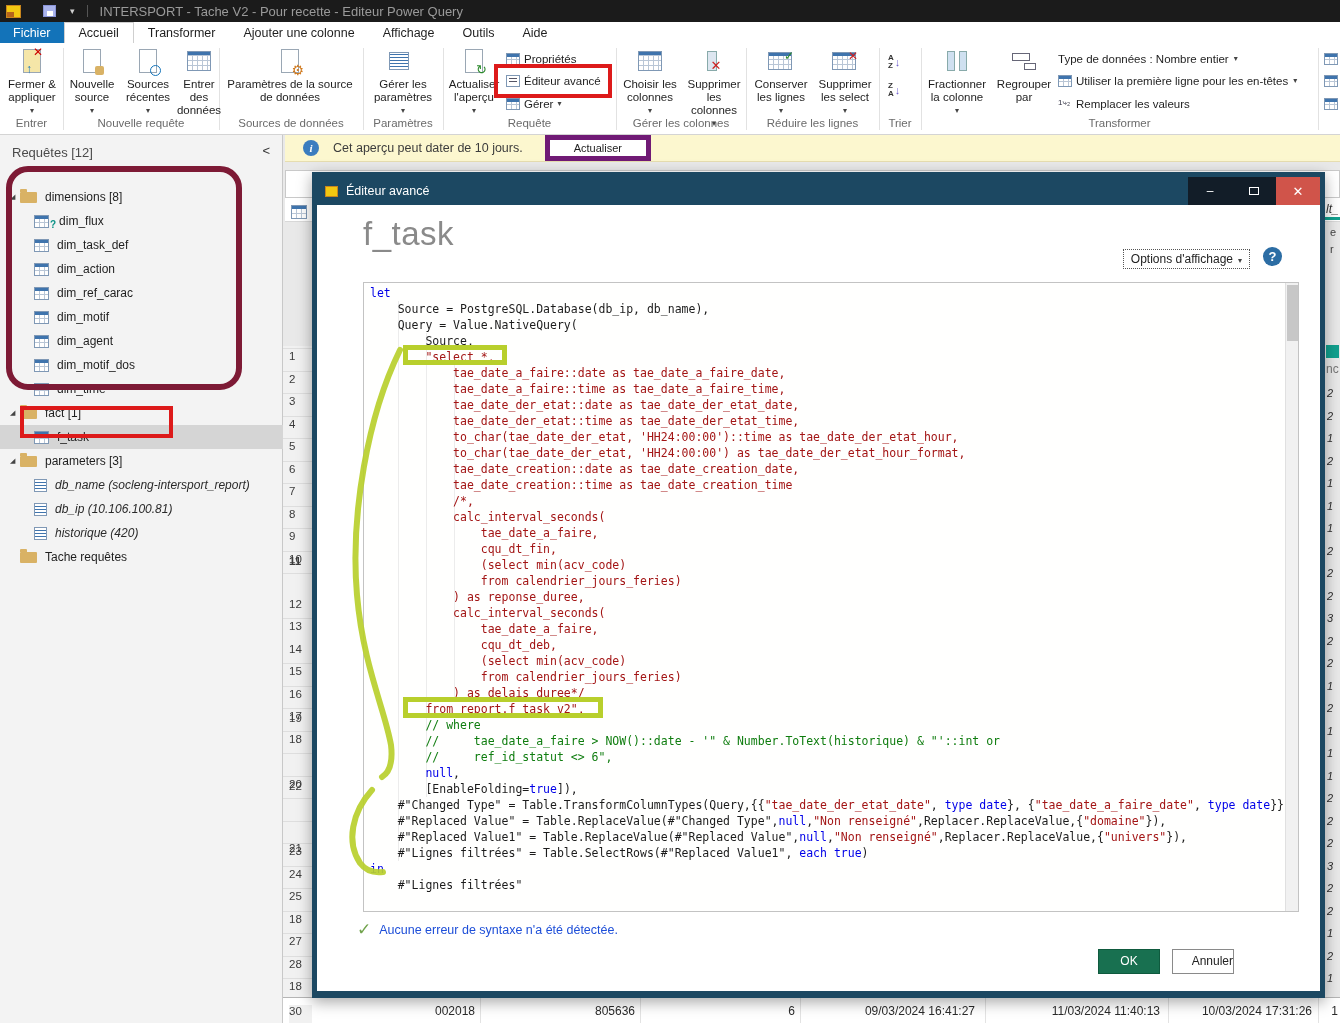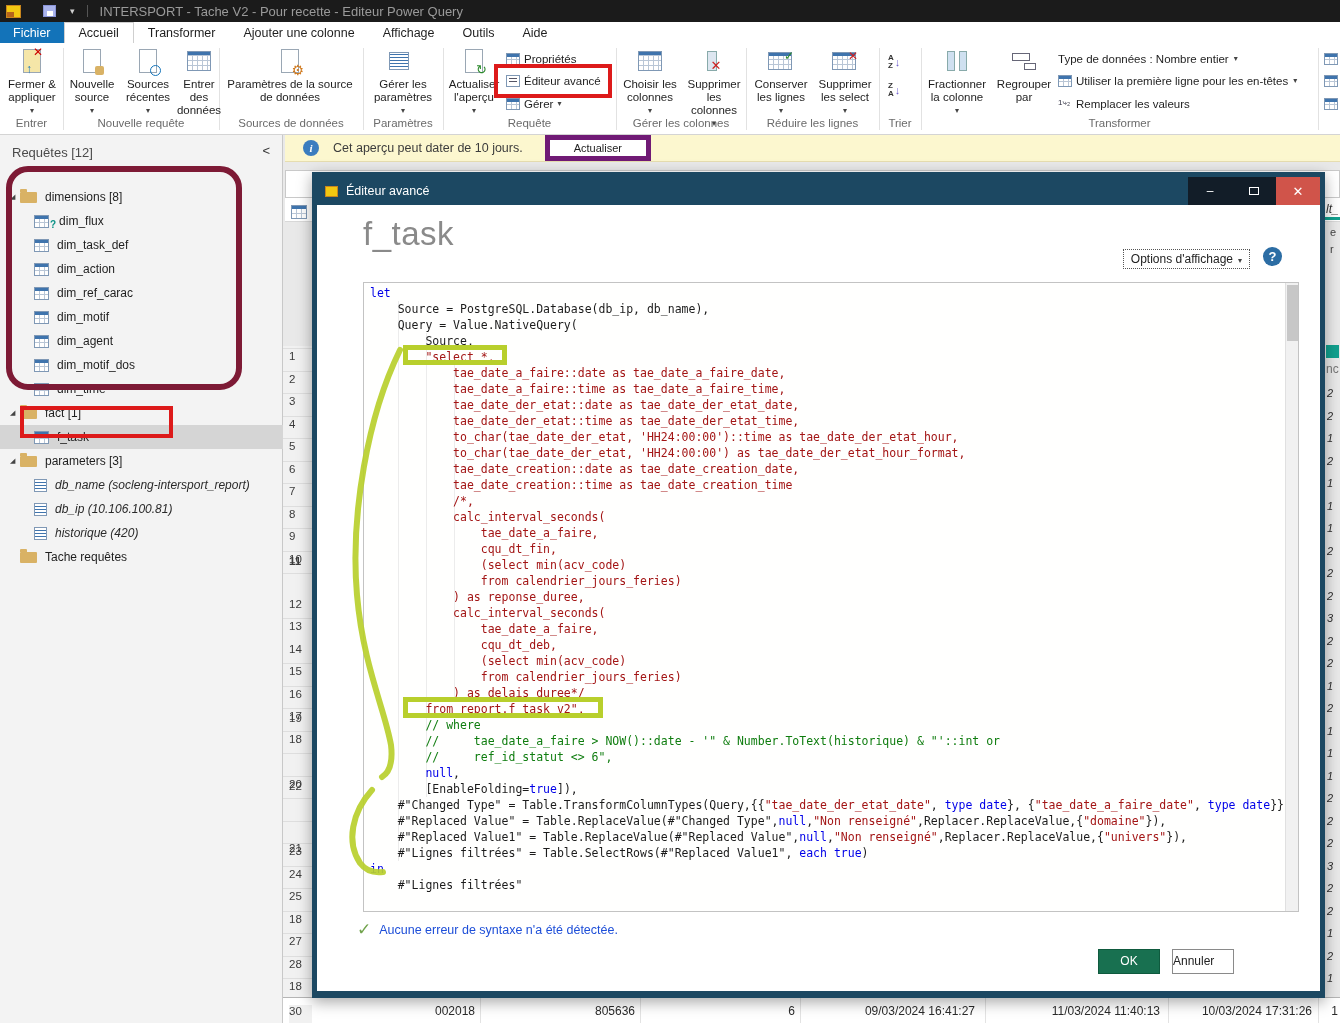--- a/index.html
+++ b/index.html
@@ -98,21 +98,21 @@
   .code-inner{position:absolute;left:6px;top:2px;font-family:"DejaVu Sans Mono","Liberation Mono",monospace;font-size:11.5px;line-height:16px;white-space:pre}
   .cl{height:16px}
   .tk-k{color:#0000e8}.tk-s{color:#a31515}.tk-c{color:#0f7d0f}.tk-p{color:#1c1c1c}
   .guide{position:absolute;width:1px;background:#ececec}
   .vscroll{position:absolute;right:0;top:0;width:13px;height:100%;background:#f1f1f1;border-left:1px solid #e0e0e0}
   .vthumb{position:absolute;left:1px;top:2px;width:11px;height:56px;background:#c7c7c7}
   .synrow{position:absolute;left:40px;top:742px;display:flex;align-items:center}
   .synrow .chk{color:#71a34c;font-size:17px;margin-right:8px}
   .synrow .stxt{font-size:12.5px;color:#1d4ed8}
   .okbtn{position:absolute;right:160px;top:772px;width:62px;height:25px;background:#187050;color:#fff;border:1px solid #0f5a3e;font-size:12px;text-align:center;line-height:23px}
-  .cancelbtn{position:absolute;right:86px;top:772px;width:62px;height:25px;background:#fff;color:#222;border:1px solid #8a8a8a;font-size:12px;text-align:left;line-height:23px}
+  .cancelbtn{position:absolute;right:86px;top:772px;width:62px;height:25px;background:#fff;color:#222;border:1px solid #8a8a8a;font-size:12px;text-align:right;line-height:23px}
 
   
   .ann{position:absolute;z-index:50;pointer-events:none}
   .ann.red{border:4px solid #dd1a1a}
   .ann.maroon{border:6px solid #7d1a35;border-radius:22px}
   .ann.green{border:5px solid #b8cf2c}
 
   .teal{background:#11a08e}
 </style>
 </head>

